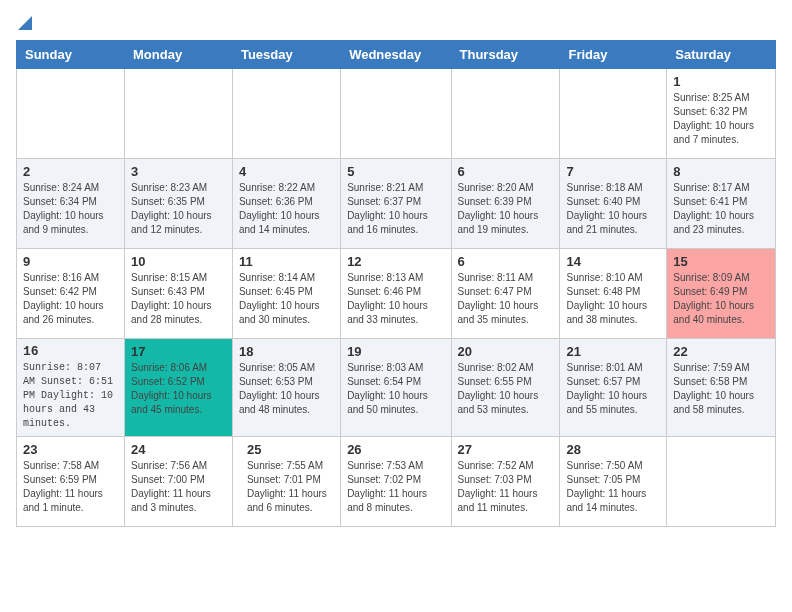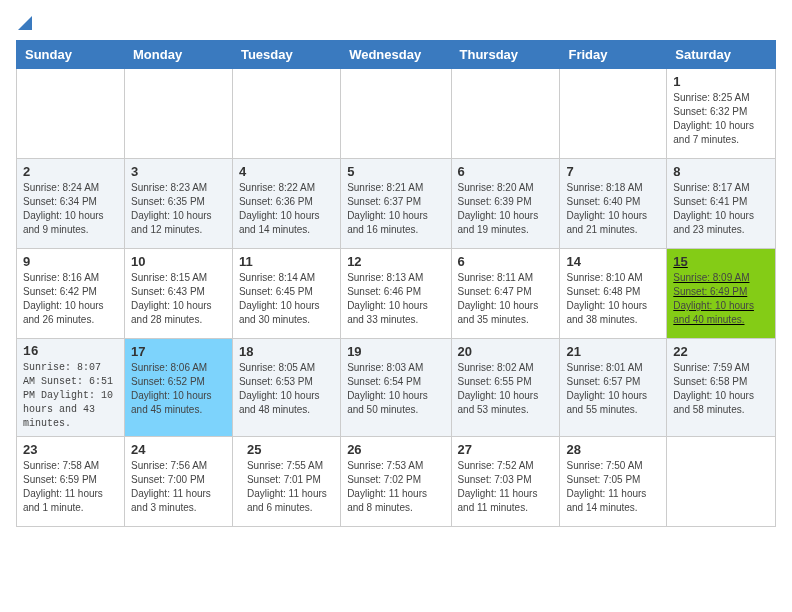--- a/index.html
+++ b/index.html
@@ -217,35 +217,35 @@
           <div class="day-info">Sunrise: 8:11 AM
 Sunset: 6:47 PM
 Daylight: 10 hours and 35 minutes.</div>
         </td>
         <td style="background-color: rgb(255, 255, 255);">
           <span class="day-num">14</span>
           <div class="day-info">Sunrise: 8:10 AM
 Sunset: 6:48 PM
 Daylight: 10 hours and 38 minutes.</div>
         </td>
-        <td style="background-color: #84cc16; text-decoration: underline;">
+        <td style="background-color: #fca5a5;">
           <span class="day-num">15</span>
           <div class="day-info">Sunrise: 8:09 AM
 Sunset: 6:49 PM
 Daylight: 10 hours and 40 minutes.</div>
         </td>
       </tr>
       <tr>
         <td style="background-color: rgb(240, 244, 248); font-family: Liberation Mono, monospace;">
           <span class="day-num">16</span>
           <div class="day-info">Sunrise: 8:07 AM
 Sunset: 6:51 PM
 Daylight: 10 hours and 43 minutes.</div>
         </td>
-        <td style="background-color: #7dd3fc; margin-left: 16px;">
+        <td style="background-color: #14b8a6; margin-left: 16px;">
           <span class="day-num">17</span>
           <div class="day-info">Sunrise: 8:06 AM
 Sunset: 6:52 PM
 Daylight: 10 hours and 45 minutes.</div>
         </td>
         <td style="background-color: rgb(240, 244, 248);">
           <span class="day-num">18</span>
           <div class="day-info">Sunrise: 8:05 AM
 Sunset: 6:53 PM
 Daylight: 10 hours and 48 minutes.</div>

